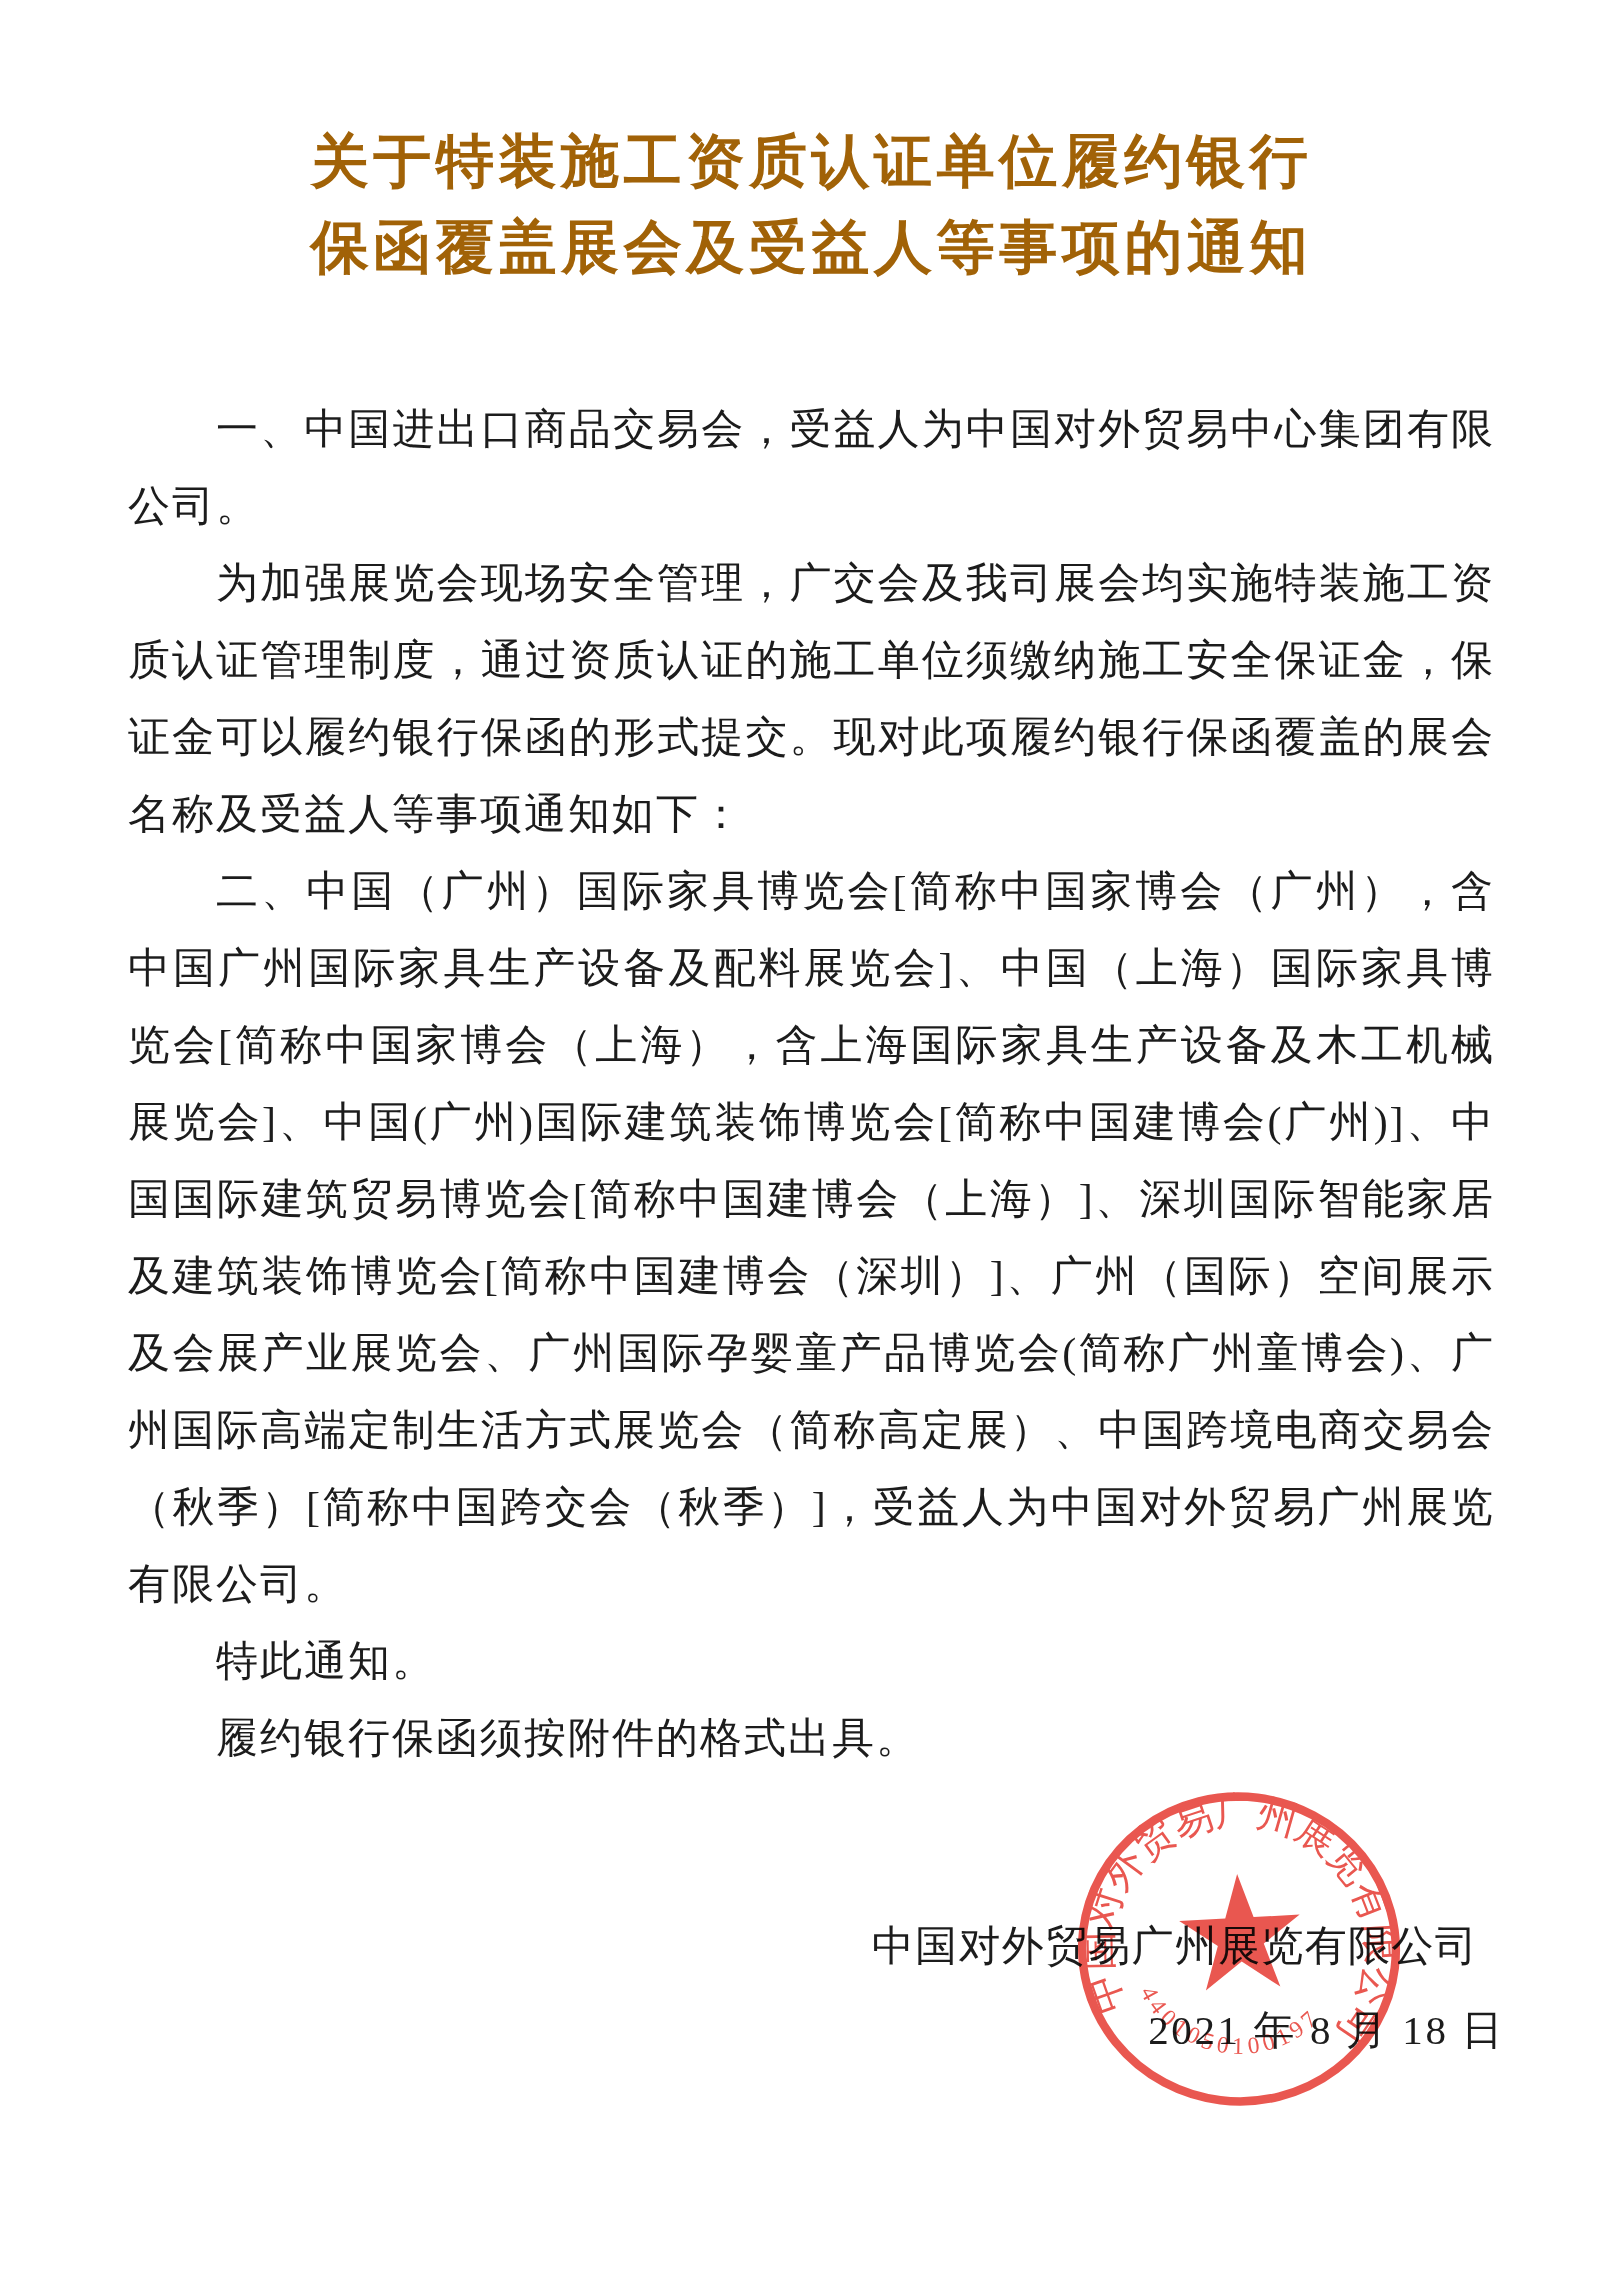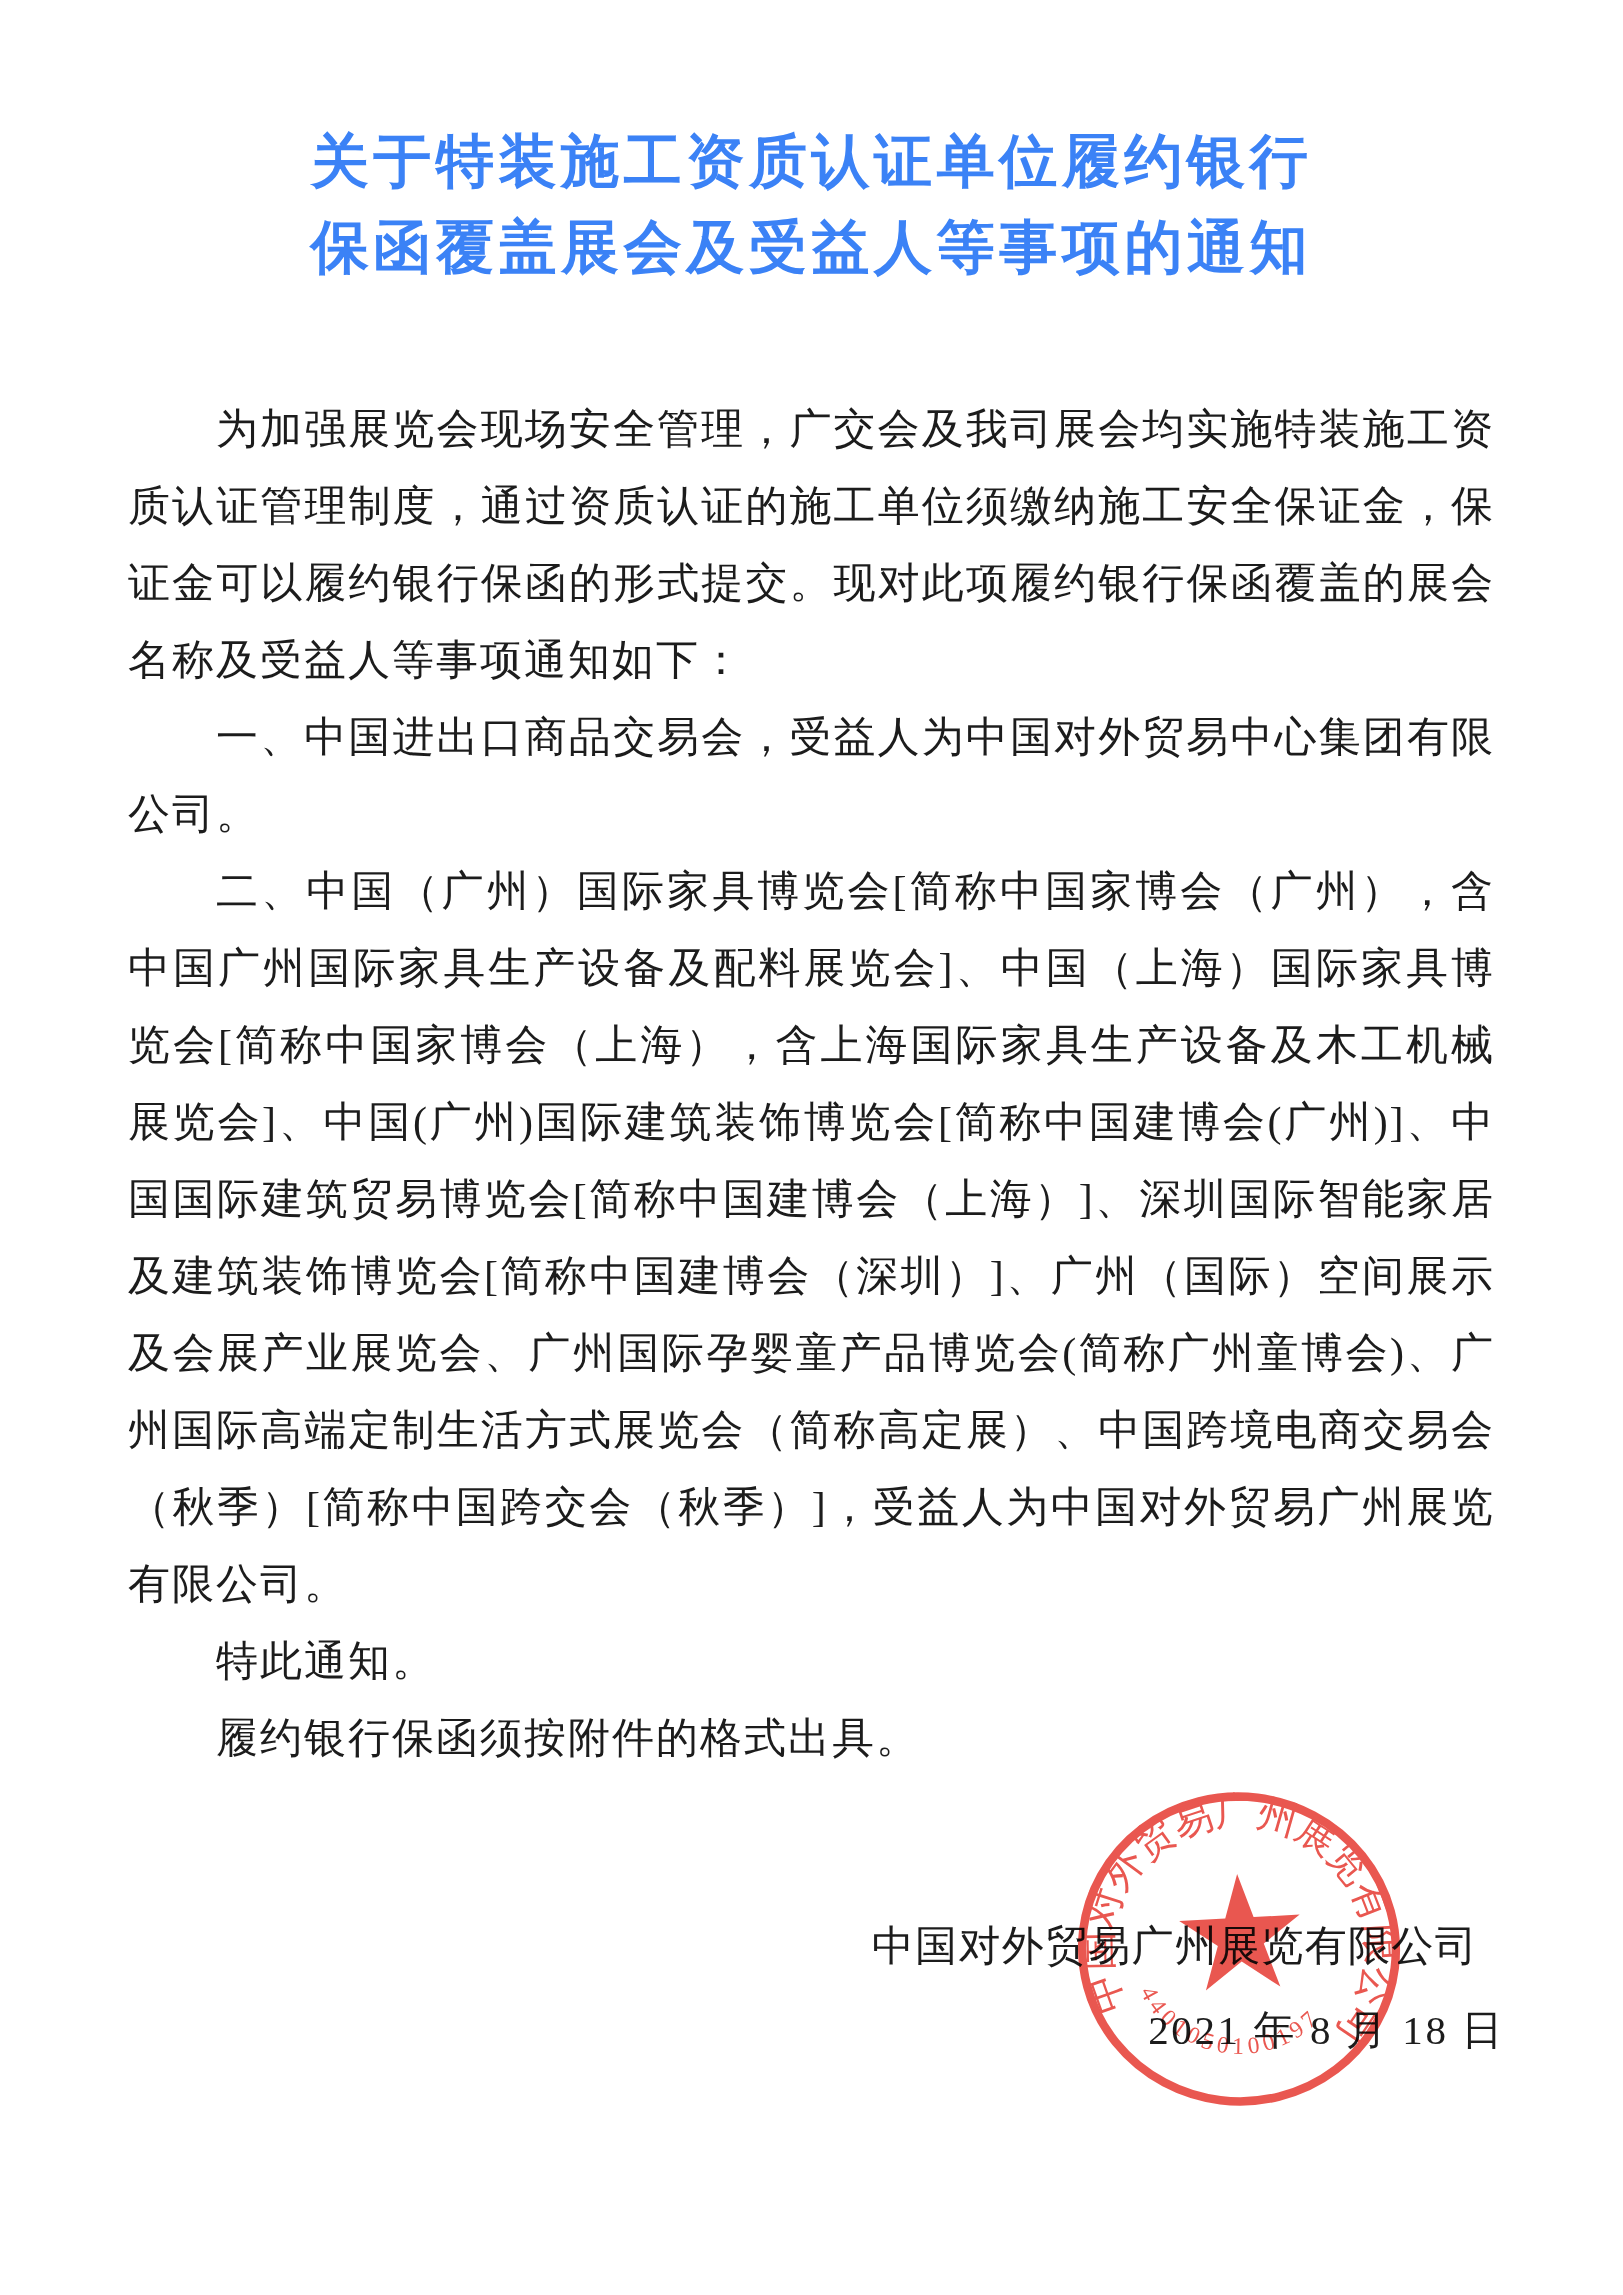--- a/index.html
+++ b/index.html
@@ -13,21 +13,21 @@
     color:#1c1c1c;
   }
   .title{
     position:absolute;
     top:119px;left:0;right:0;
     text-align:center;
     font-size:58px;
     line-height:86px;
     font-weight:bold;
     letter-spacing:4.6px;
-    color:#3b82f6;
+    color:#a16207;
   }
   .body-text{
     position:absolute;
     left:128px;
     width:1367px;
     top:391px;
     font-size:42px;
     line-height:77px;
     letter-spacing:2px;
     text-align:justify;
@@ -77,22 +77,22 @@
 <body>
 
 <div class="page">
 
   <div class="title">
     <div>关于特装施工资质认证单位履约银行</div>
     <div>保函覆盖展会及受益人等事项的通知</div>
   </div>
 
   <div class="body-text">
+    <p>一、中国进出口商品交易会，受益人为中国对外贸易中心集团有限公司。</p>
     <p>为加强展览会现场安全管理，广交会及我司展会均实施特装施工资质认证管理制度，通过资质认证的施工单位须缴纳施工安全保证金，保证金可以履约银行保函的形式提交。现对此项履约银行保函覆盖的展会名称及受益人等事项通知如下：</p>
-    <p>一、中国进出口商品交易会，受益人为中国对外贸易中心集团有限公司。</p>
     <p>二、中国（广州）国际家具博览会[简称中国家博会（广州），含中国广州国际家具生产设备及配料展览会]、中国（上海）国际家具博览会[简称中国家博会（上海），含上海国际家具生产设备及木工机械展览会]、中国(广州)国际建筑装饰博览会[简称中国建博会(广州)]、中国国际建筑贸易博览会[简称中国建博会（上海）]、深圳国际智能家居及建筑装饰博览会[简称中国建博会（深圳）]、广州（国际）空间展示及会展产业展览会、广州国际孕婴童产品博览会(简称广州童博会)、广州国际高端定制生活方式展览会（简称高定展）、中国跨境电商交易会（秋季）[简称中国跨交会（秋季）]，受益人为中国对外贸易广州展览有限公司。</p>
     <p>特此通知。</p>
     <p>履约银行保函须按附件的格式出具。</p>
   </div>
 
   <div class="signature">
     <div class="company-line">中国对外贸易广州展览有限公司</div>
     <div class="date-line">2021 年 8 月 18 日</div>
   </div>
 

